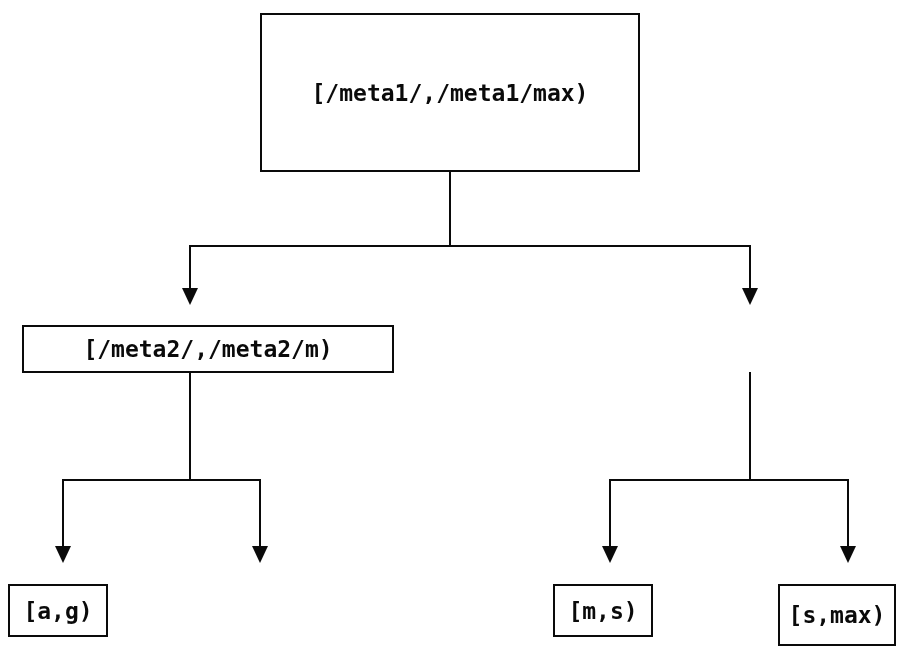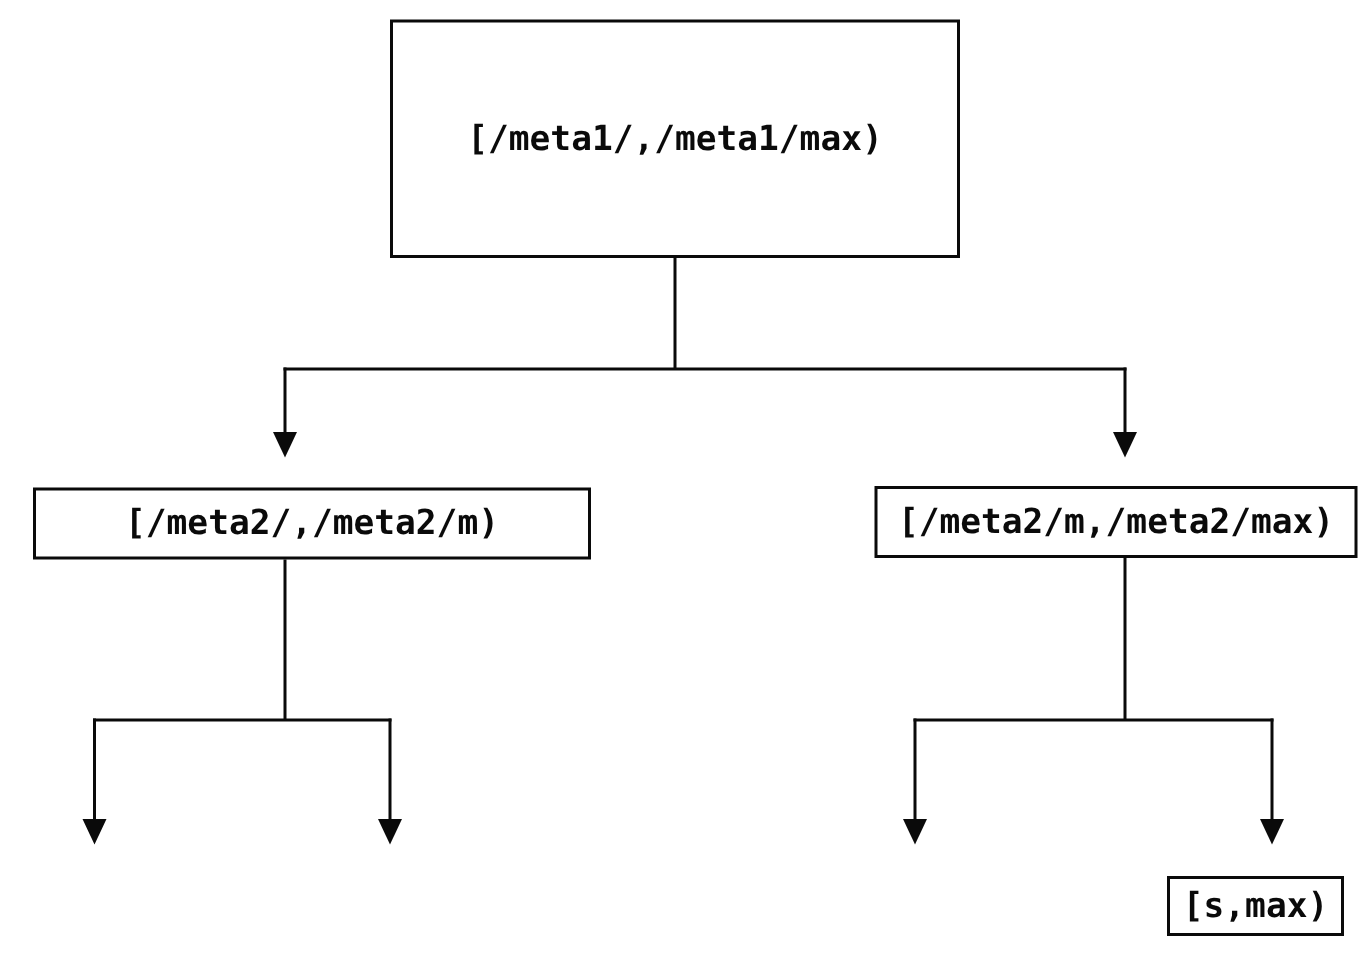--- a/index.html
+++ b/index.html
@@ -32,26 +32,27 @@
 </style>
 </head>
 <body>
 
 <div class="canvas">
 
   <div class="node" style="left:260px;top:13px;width:380px;height:159px">[/meta1/,/meta1/max)</div>
 
   <div class="node" style="left:22px;top:325px;width:372px;height:48px">[/meta2/,/meta2/m)</div>
 
-  <div class="node" style="left:583px;top:324px;width:322px;height:48px">[/meta2/m,/meta2/max)</div>
+
+  <div class="node" style="left:8px;top:584px;width:100px;height:53px">[a,g)</div>
 
 
+  <div class="node" style="left:553px;top:584px;width:100px;height:53px">[m,s)</div>
 
-
-  <div class="node" style="left:778px;top:584px;width:118px;height:40px">[s,max)</div>
+  <div class="node" style="left:778px;top:584px;width:118px;height:62px">[s,max)</div>
 
   <div class="vline" style="left:449px;top:172px;height:74px"></div>
   <div class="hline" style="left:189px;top:245px;width:562px"></div>
   <div class="vline" style="left:189px;top:245px;height:44px"></div>
   <div class="vline" style="left:749px;top:245px;height:44px"></div>
   <div class="arrow" style="left:182px;top:288px"></div>
   <div class="arrow" style="left:742px;top:288px"></div>
 
   <div class="vline" style="left:189px;top:373px;height:107px"></div>
   <div class="hline" style="left:62px;top:479px;width:199px"></div>

